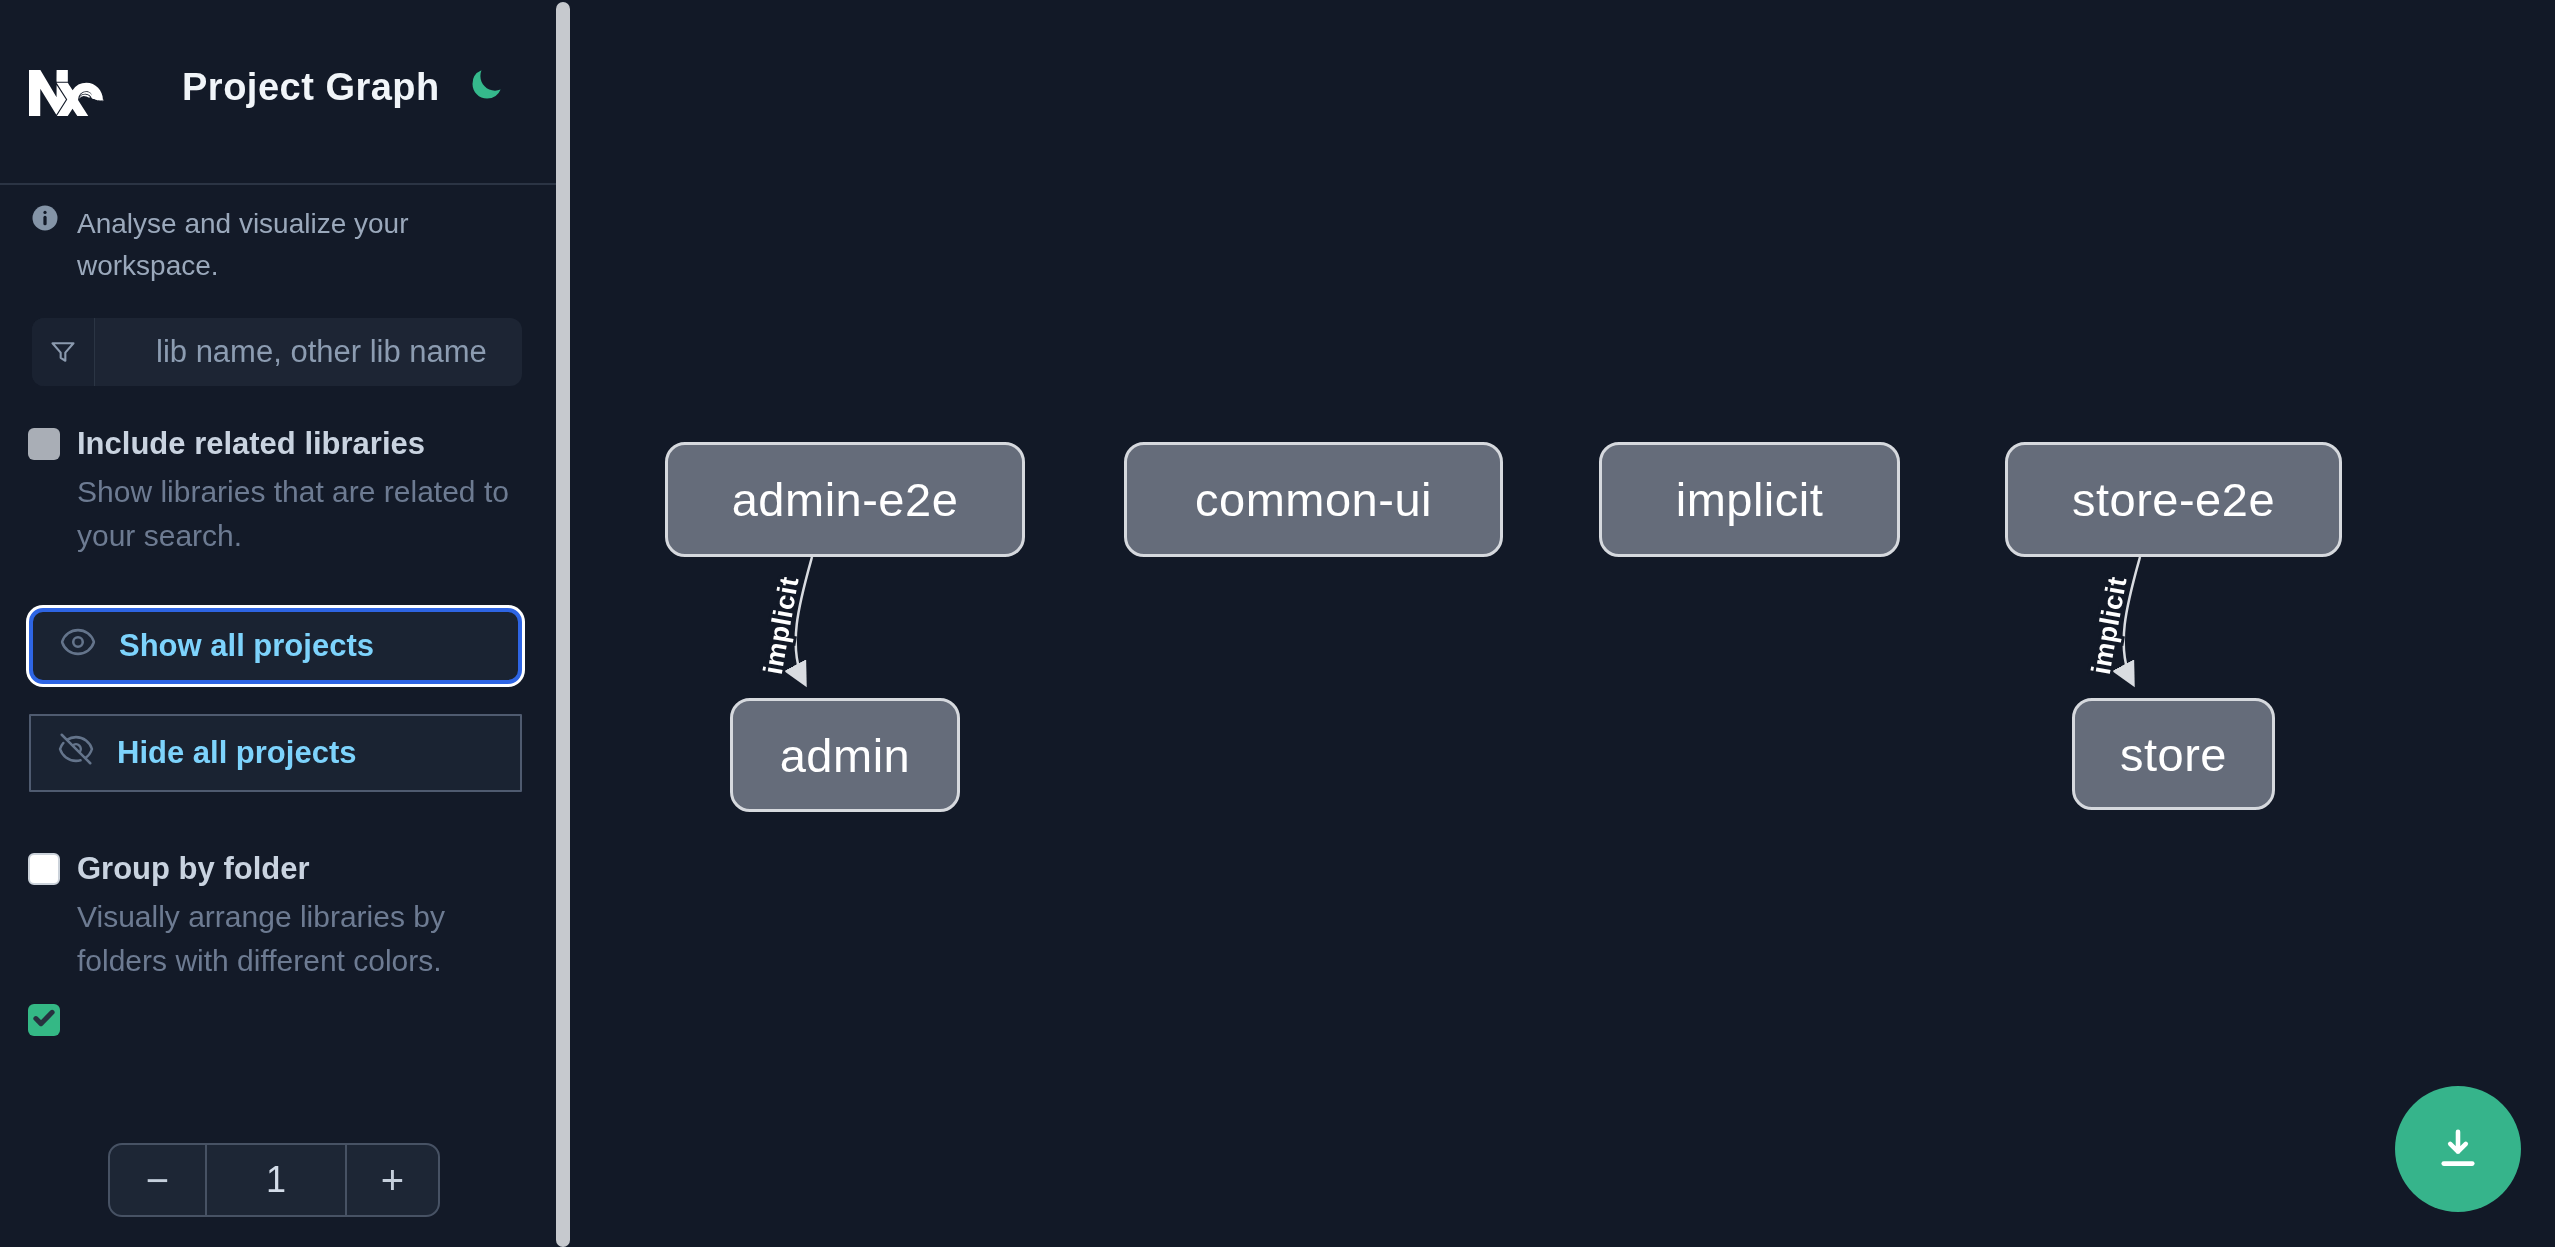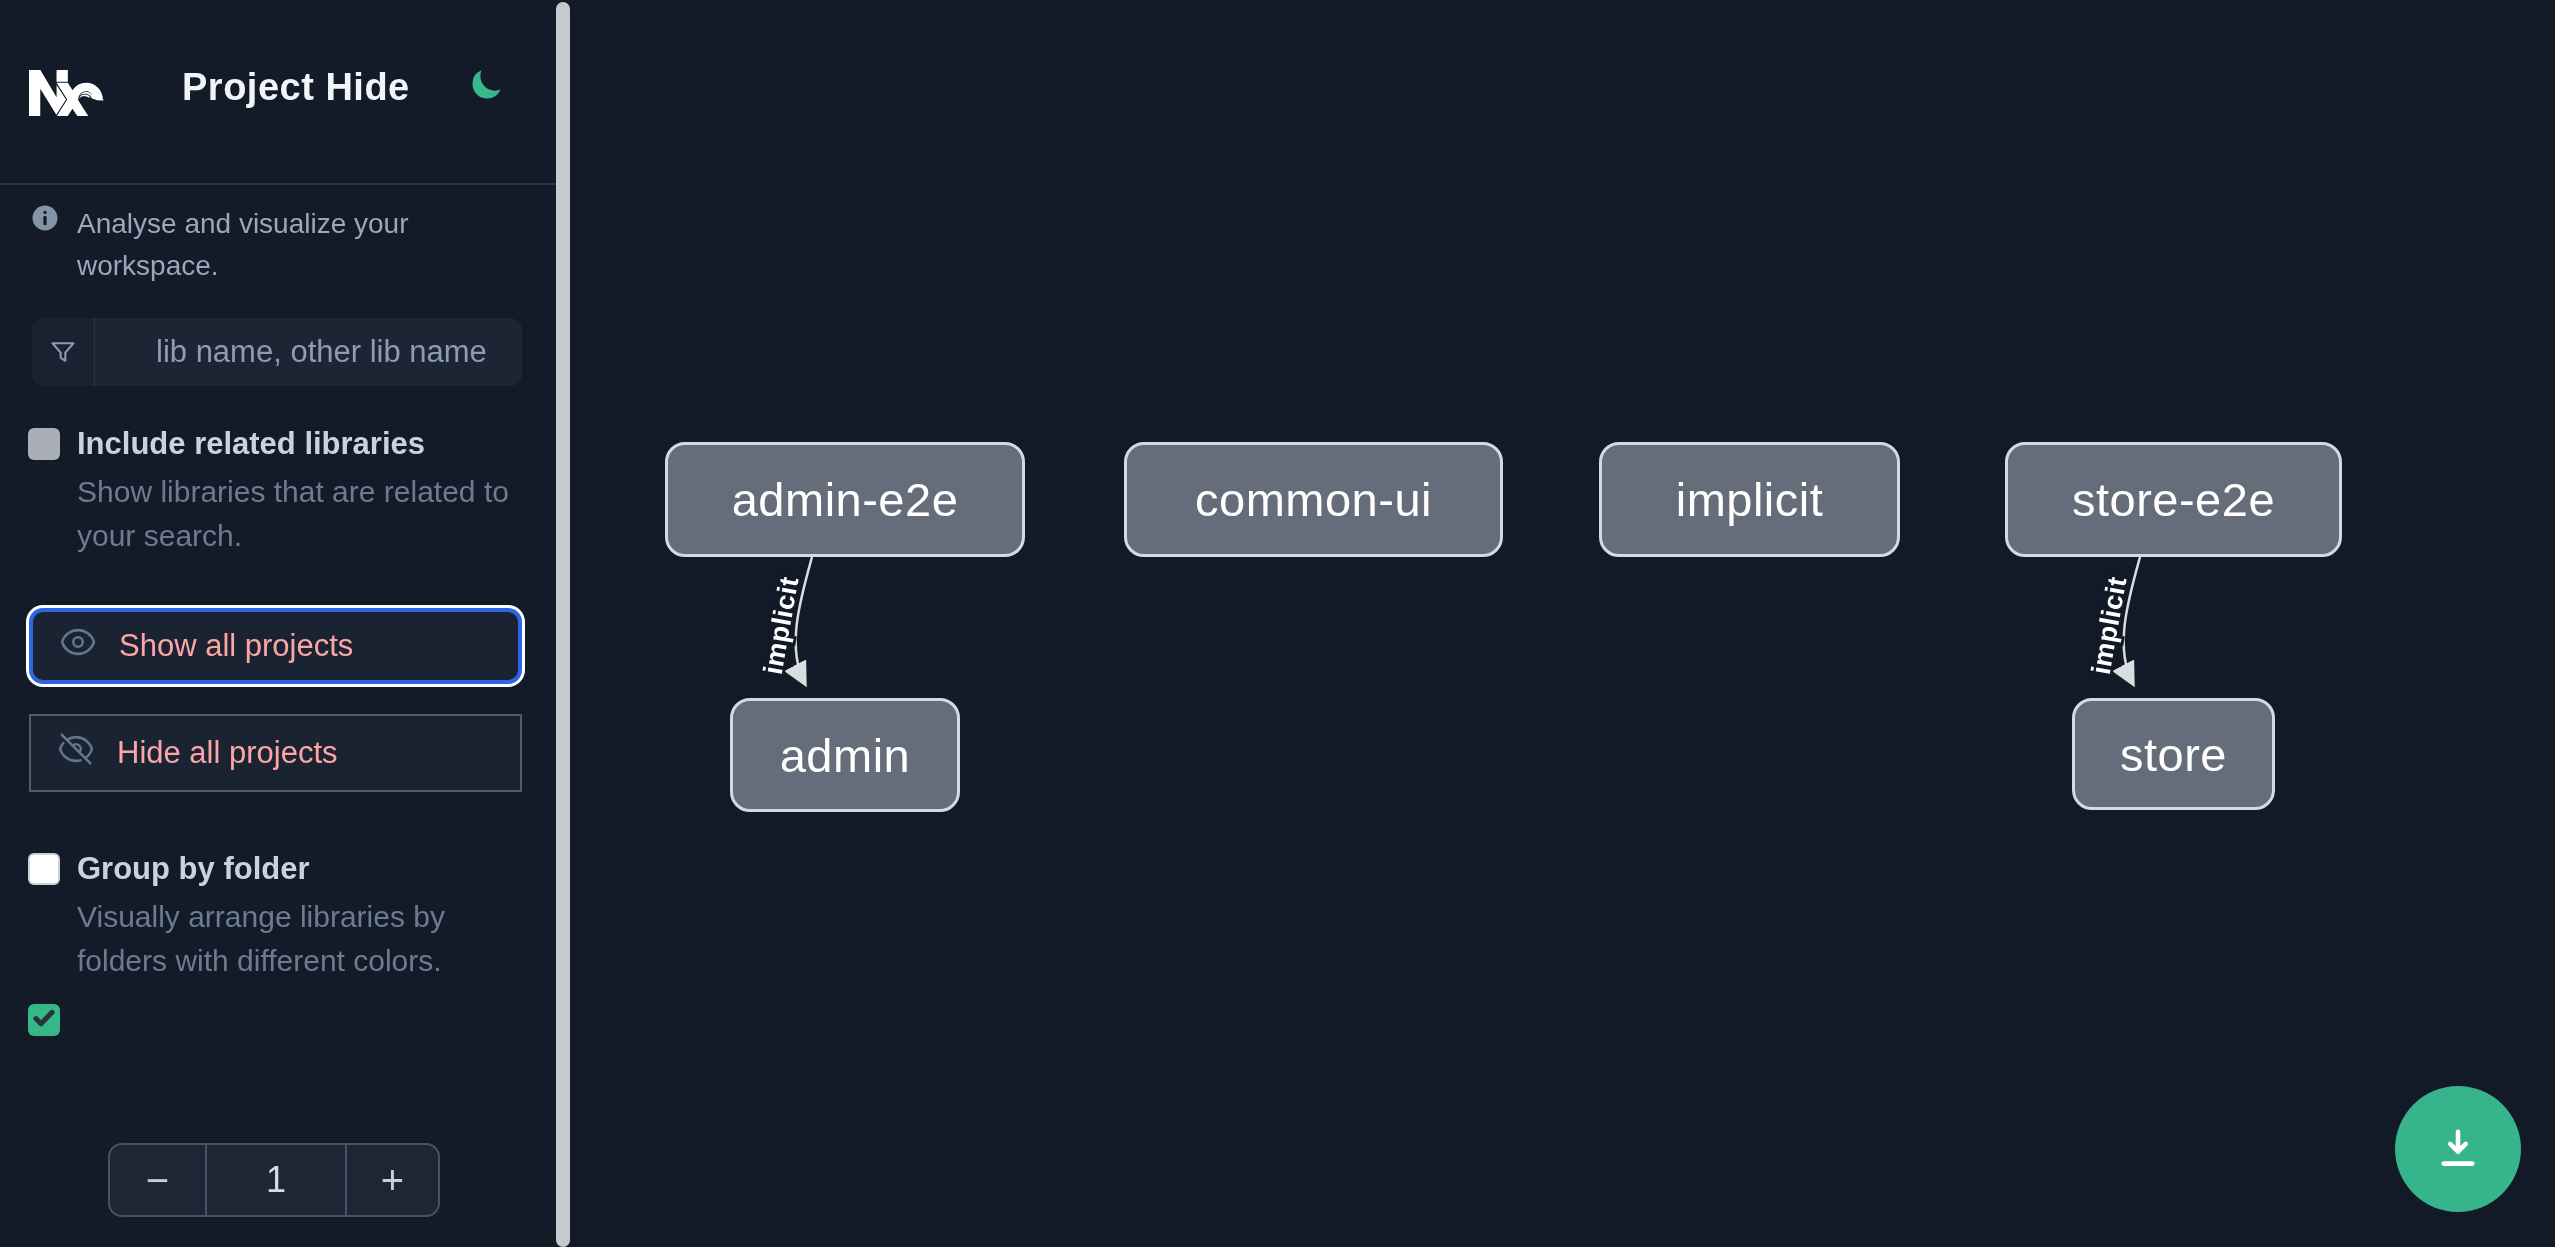--- a/index.html
+++ b/index.html
@@ -37,21 +37,21 @@
   .cb-disabled{background:#a9aeb6;}
   .cb-empty{background:#ffffff;border:2px solid #cbd2da;}
   .cb-checked{background:#34b885;}
   .check-label{font-size:31px;font-weight:700;color:#c9d3e0;line-height:36px;}
   .check-desc{font-size:30px;font-weight:400;color:#6d7b92;line-height:44px;
               margin-top:8px;white-space:pre-line;}
 
   .side-btn{position:absolute;left:29px;width:493px;box-sizing:border-box;
             display:flex;align-items:center;gap:22px;padding:0 0 0 26px;
             background:#1a2332;cursor:pointer;
-            font-family:"Liberation Sans",sans-serif;font-size:31px;font-weight:400;color:#fca5a5;}
+            font-family:"Liberation Sans",sans-serif;font-size:31px;font-weight:700;color:#7dd3fc;}
   .btn-show{top:608px;height:76px;border:4px solid #2e65e4;border-radius:14px;
             box-shadow:0 0 0 3px #ffffff;}
   .btn-hide{top:714px;height:78px;border:2px solid #4f5b70;border-radius:1px;}
 
   .stepper{position:absolute;left:108px;top:1143px;width:332px;height:74px;box-sizing:border-box;
            border:2px solid #475264;border-radius:14px;background:#1d2635;
            display:flex;align-items:stretch;overflow:hidden;}
   .step-btn{flex:none;border:0;background:transparent;color:#c5cfdc;font-size:40px;
             font-family:"Liberation Sans",sans-serif;cursor:pointer;padding:0;}
   .step-dec{width:97px;border-right:2px solid #475264;}
@@ -81,21 +81,21 @@
 <div class="app">
 
   <aside class="sidebar">
 
     <div class="sb-header">
       <span class="nx-logo">
         <svg width="76" height="74" viewBox="0 0 24 24">
             <path fill="#ffffff" d="M11.987 14.138l-3.132 4.923-5.193-8.427-.012 8.822H0V4.544h3.691l5.247 8.833.005-3.998 3.044 4.759zm.601-5.761c.024-.048 0-3.784.008-3.833h-3.65c.002.059-.005 3.776-.003 3.833h3.645zm5.634 4.134a2.061 2.061 0 0 0-1.969 1.336 1.963 1.963 0 0 1 2.343-.739c.396.161.917.422 1.33.283a2.1 2.1 0 0 0-1.704-.88zm3.39 1.061c-.375-.13-.8-.277-1.109-.681-.06-.08-.116-.17-.176-.265a2.143 2.143 0 0 0-.533-.642c-.294-.216-.68-.322-1.18-.322a2.482 2.482 0 0 0-2.294 1.536 2.325 2.325 0 0 1 4.002.388.75.75 0 0 0 .836.334c.493-.105.46.36 1.203.518v-.133c-.003-.446-.246-.55-.75-.733zm2.024 1.266a.723.723 0 0 0 .347-.638c-.01-2.957-2.41-5.487-5.37-5.487a5.364 5.364 0 0 0-4.487 2.418c-.01-.026-1.522-2.39-1.538-2.418H8.943l3.463 5.423-3.379 5.32h3.54l1.54-2.366 1.568 2.366h3.541l-3.21-5.052a.7.7 0 0 1-.084-.32 2.69 2.69 0 0 1 2.69-2.691c1.268 0 1.618.757 1.904 1.604.293.873.901 1.438 2.543 1.438.744 0 1.09-.157 1.577-.597z"></path>
           </svg>
       </span>
-      <span class="app-title">Project Hide</span>
+      <span class="app-title">Project Graph</span>
       <button class="theme-btn">
         <span>
           <svg width="36" height="36" viewBox="0 0 24 24">
               <path fill="#35b98c" d="M21.752 15.002A9.718 9.718 0 0118 15.75c-5.385 0-9.75-4.365-9.75-9.75 0-1.33.266-2.597.748-3.752A9.753 9.753 0 003 11.25C3 16.635 7.365 21 12.75 21a9.753 9.753 0 009.002-5.998z"></path>
             </svg>
         </span>
       </button>
     </div>
 
     <div class="info-row">

